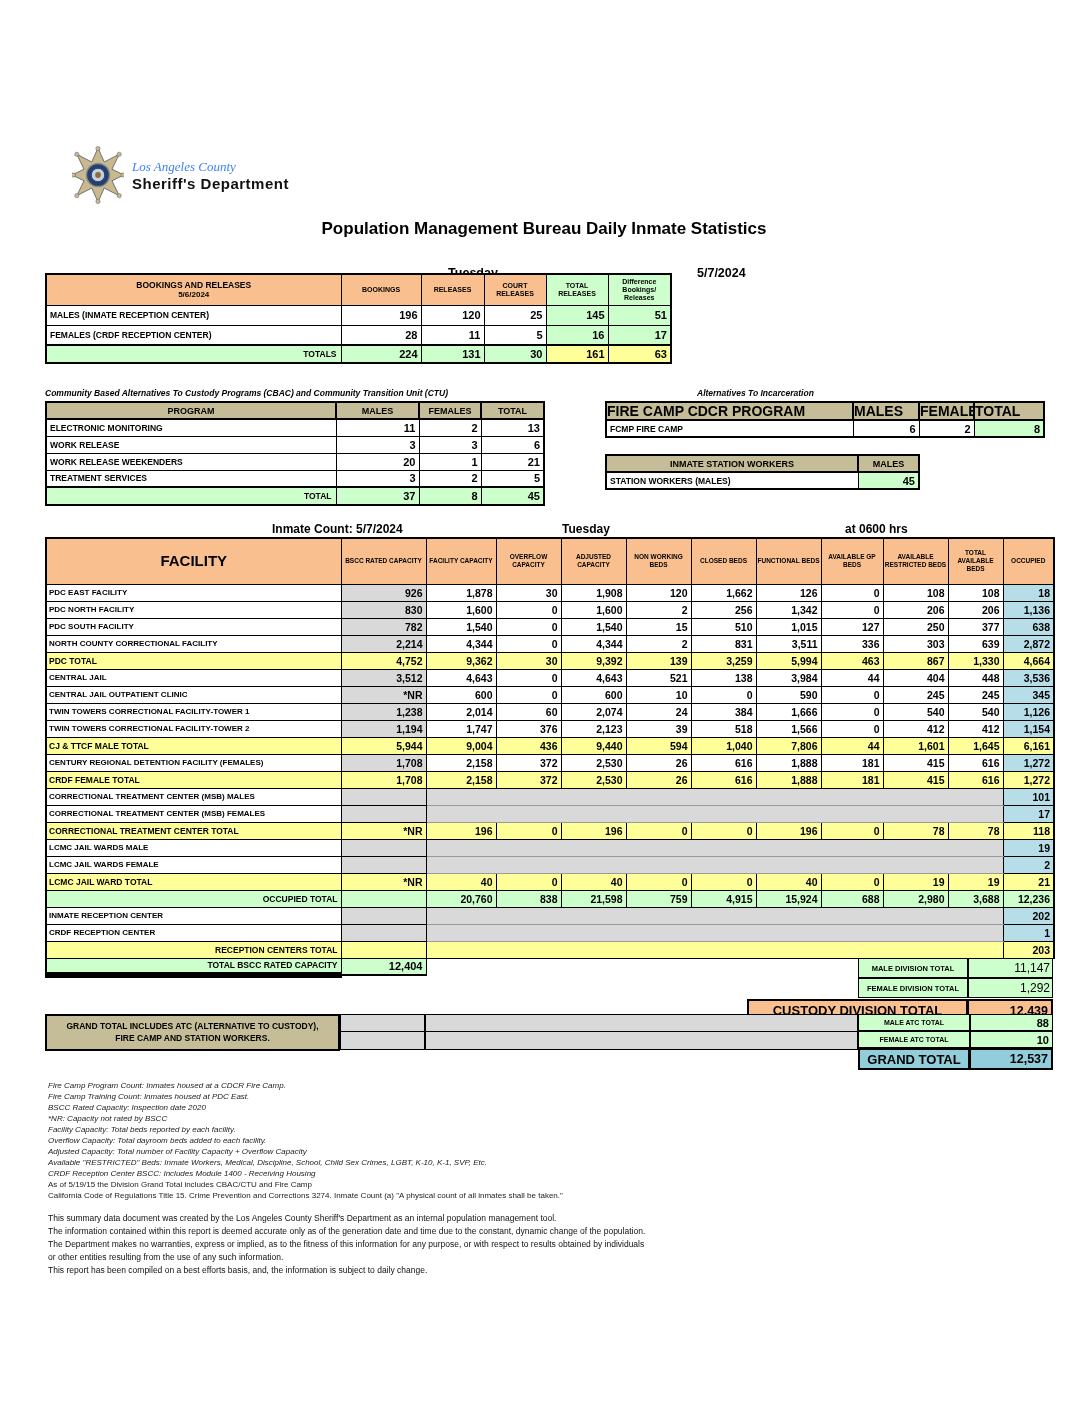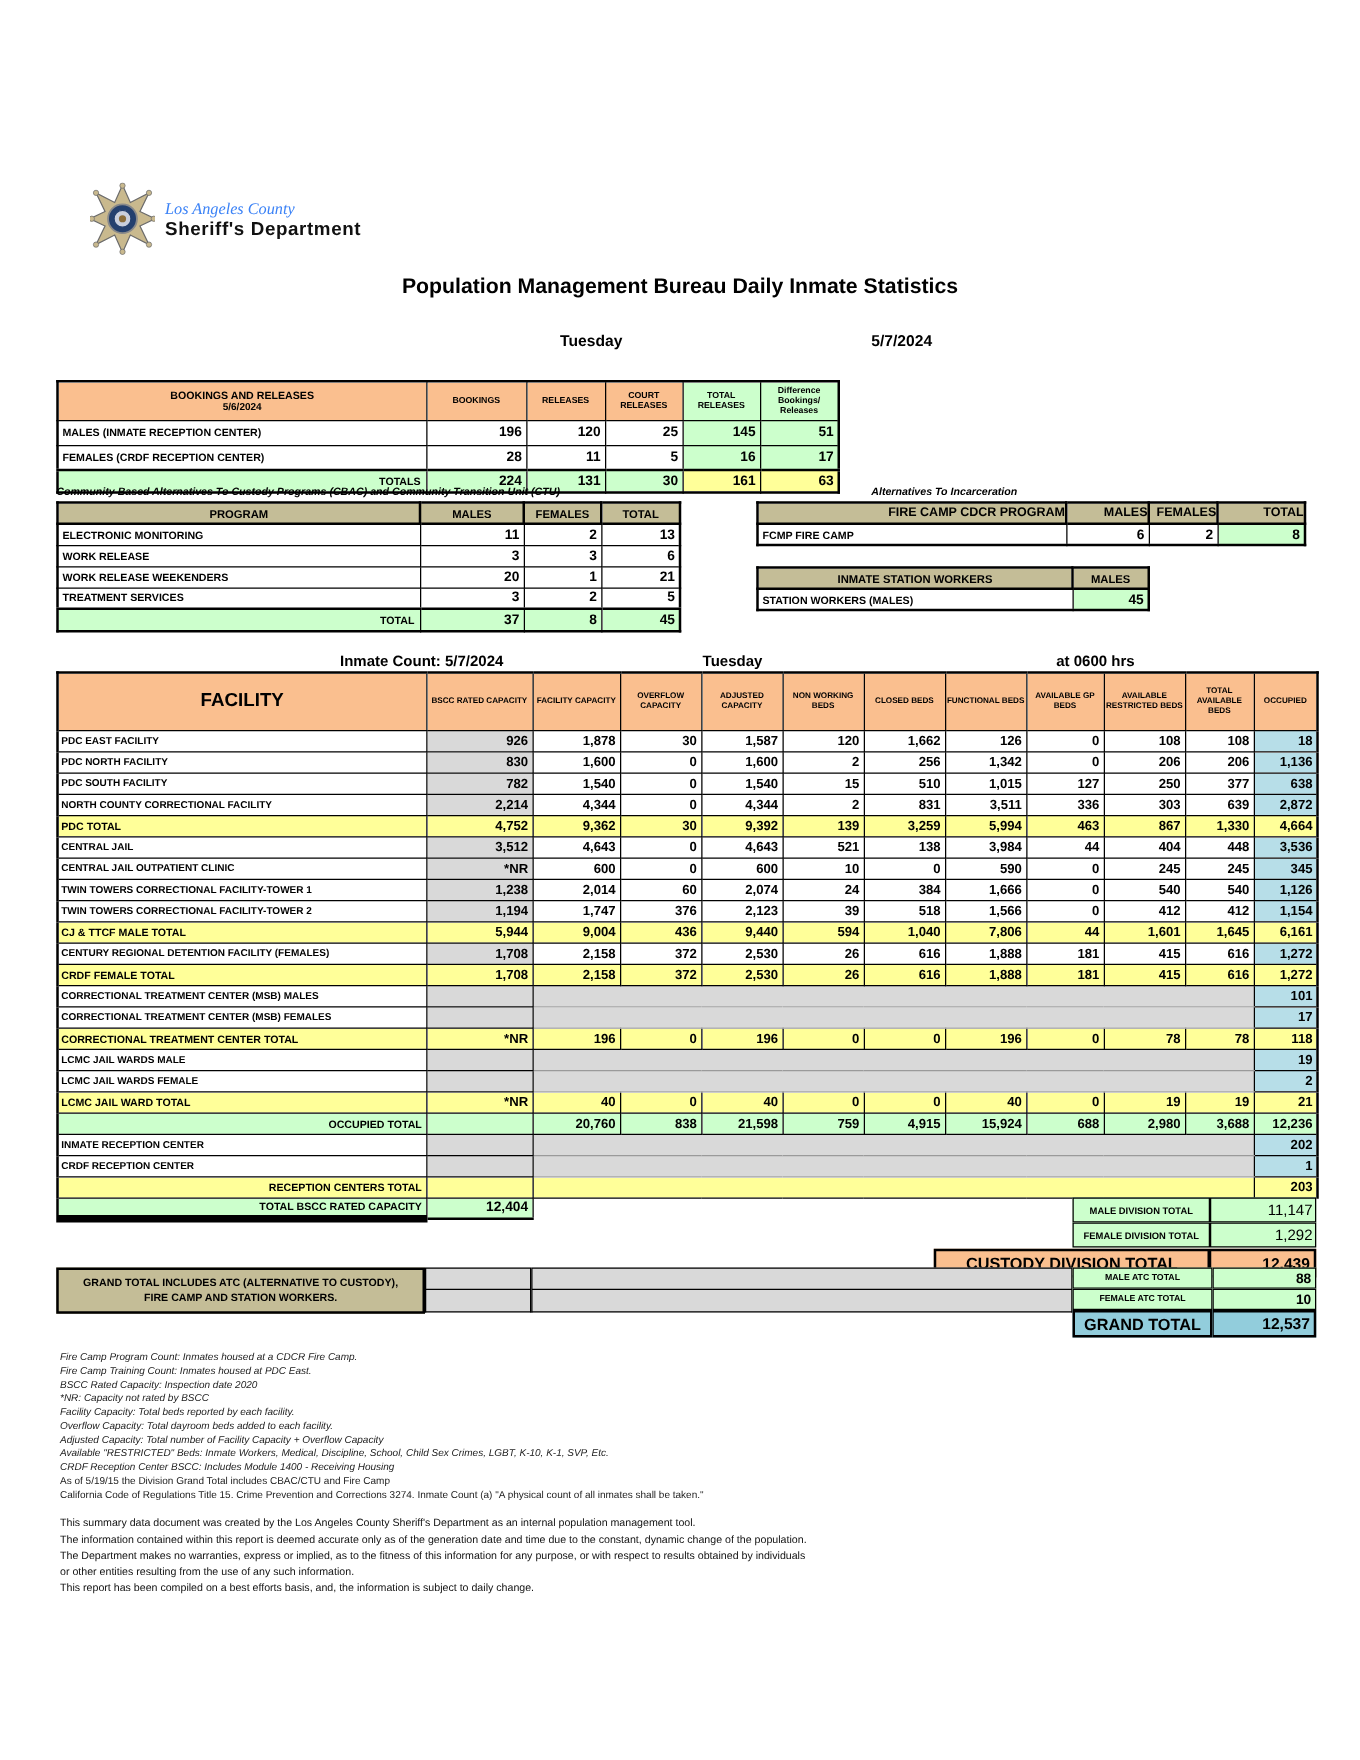--- a/index.html
+++ b/index.html
@@ -17,21 +17,21 @@
   #daydate .day { position:absolute; left:408px; width:130px; text-align:center; }
   #daydate .date { position:absolute; left:697px; }
 
   
   table { border-collapse:collapse; table-layout:fixed; }
   th, td { overflow:hidden; }
   .num { font-weight:bold; text-align:right; padding-right:3px; font-size:11px; white-space:nowrap; }
   .lblc { font-weight:bold; text-align:left; padding-left:3px; font-size:8.5px; white-space:nowrap; }
 
   
-  #bookings { position:absolute; left:45px; top:304px; }
+  #bookings { position:absolute; left:45px; top:273px; }
   .bk { width:625px; border:2px solid #000; }
   .bk th { border:1px solid #000; background:var(--header-orange); font-size:8px; font-weight:bold; text-align:center; vertical-align:middle; height:31px; }
   .bk th.gc { background:var(--green); }
   .bk th.diff { font-size:7px; white-space:pre-line; line-height:1.15; }
   .bk .bk-title .t1 { font-size:8.5px; }
   .bk .bk-title .t2 { font-size:8px; }
   .bk td { border:1px solid #000; height:20px; }
   .bk td.gc { background:var(--green); }
   .bk tr.tot td { background:var(--green); border-top:2px solid #000; height:18px; }
   .bk tr.tot td.yc { background:var(--yellow); }
@@ -42,21 +42,21 @@
   #cbac { position:absolute; left:45px; top:388px; }
   .cb { width:498px; border:2px solid #000; }
   .cb th { border:2px solid #000; background:var(--tan); font-size:9px; font-weight:bold; text-align:center; height:17px; }
   .cb td { border:1px solid #000; height:17px; }
   .cb tr.tot td { background:var(--green); border-top:2px solid #000; height:18px; }
   .cb tr.tot .lblc { text-align:right; padding-right:4px; }
 
   #ati { position:absolute; left:605px; top:388px; width:448px; }
   #ati .sec-title { padding-left:92px; }
   .fc { width:438px; border:2px solid #000; }
-  .fc th { border:2px solid #000; background:var(--tan); font-size:10px; font-weight:bold; text-align:right; height:17px; }
+  .fc th { border:2px solid #000; background:var(--tan); font-size:14px; font-weight:bold; text-align:left; height:17px; }
   .fc td { border:1px solid #000; height:17px; }
   .fc td.gc { background:var(--green); }
   .sw { width:313px; border:2px solid #000; margin-top:16px; }
   .sw th { border:2px solid #000; background:var(--tan); font-size:9px; font-weight:bold; text-align:center; height:17px; }
   .sw td { border:1px solid #000; height:17px; }
   .sw td.gc { background:var(--green); }
 
   
   #mainwrap { position:absolute; left:45px; top:522px; width:1008px; }
   #count-line { position:relative; height:15px; font-weight:bold; font-size:12px; }
@@ -341,21 +341,21 @@
           <th>TOTAL AVAILABLE BEDS</th>
           <th>OCCUPIED</th>
         </tr>
       </thead>
       <tbody id="main-body">
           <tr class="r-facility">
             <td class="lbl">PDC EAST FACILITY</td>
             <td class="num c0">926</td>
             <td class="num c1">1,878</td>
             <td class="num c2">30</td>
-            <td class="num c3">1,587</td>
+            <td class="num c3">1,908</td>
             <td class="num c4">120</td>
             <td class="num c5">1,662</td>
             <td class="num c6">126</td>
             <td class="num c7">0</td>
             <td class="num c8">108</td>
             <td class="num c9">108</td>
             <td class="num c10">18</td>
           </tr>
           <tr class="r-facility">
             <td class="lbl">PDC NORTH FACILITY</td>

